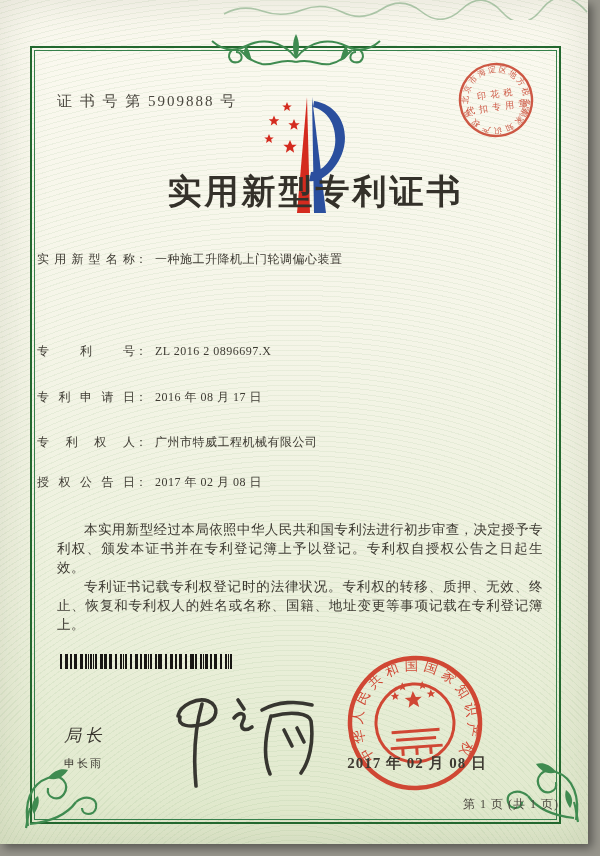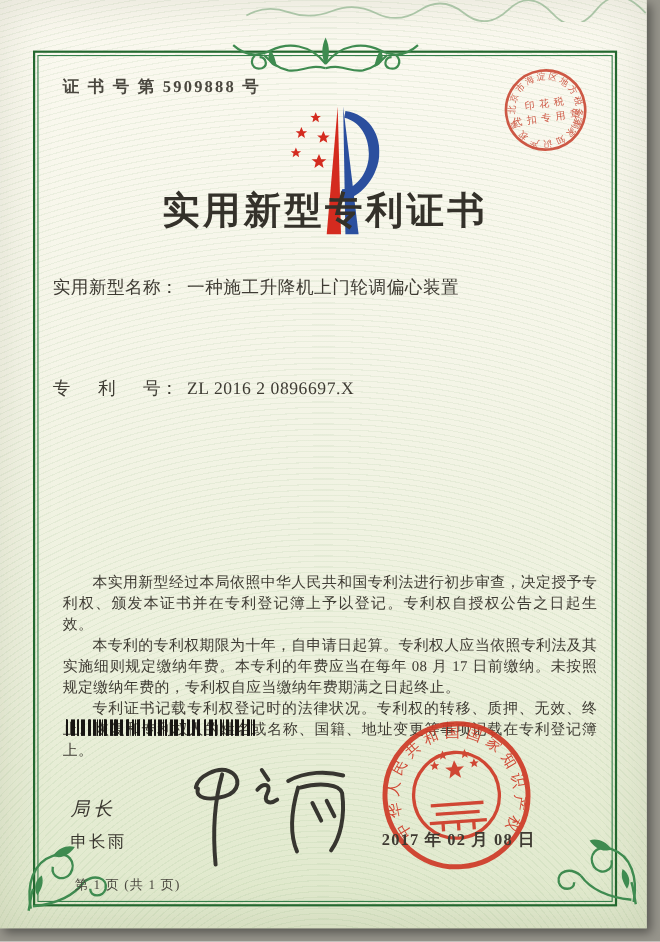--- a/index.html
+++ b/index.html
@@ -8,44 +8,44 @@
   .paper{
     position:absolute;left:0;top:0;width:588px;height:844px;
     background:
       repeating-radial-gradient(circle at 50% 118%, rgba(122,170,112,0.10) 0 1px, rgba(255,255,255,0) 1px 5px),
       linear-gradient(180deg,#fbf9f0 0%,#f5f5e8 38%,#ecf0dc 72%,#dfe8cb 100%);
     box-shadow:inset 0 0 46px rgba(140,140,115,.22), 4px 4px 9px rgba(0,0,0,.42);
   }
   .frame{position:absolute;left:30px;top:46px;width:527px;height:774px;border:2.5px solid #23682f;}
   .frame::before{content:"";position:absolute;inset:2px;border:1px solid #35804a;pointer-events:none;}
   .abs{position:absolute;}
-  .cert-no{left:25px;top:22px;font-size:15px;letter-spacing:2px;color:#4a473f;font-weight:bold;}
+  .cert-no{left:25px;top:44px;font-size:15px;letter-spacing:2px;color:#4a473f;}
   .title{left:0;top:121px;width:100%;text-align:center;font-size:34px;font-weight:bold;
-         letter-spacing:3px;color:#34312a;}
-  .f-row{position:absolute;left:16px;width:485px;font-size:16px;color:#3e3b33;white-space:nowrap;}
+         letter-spacing:3px;color:#34312a;padding-left:20px;}
+  .f-row{position:absolute;left:5px;width:485px;font-size:12px;color:#3e3b33;white-space:nowrap;}
   .f-label{display:inline-block;width:98px;text-align:justify;text-align-last:justify;
            text-justify:inter-character;vertical-align:bottom;}
   .f-colon{display:inline-block;margin:0 8px 0 0;}
   .f-value{letter-spacing:.5px;}
   .paras{left:25px;top:472px;width:486px;color:#3e3b33;}
   .paras p{margin:0;font-size:13.5px;line-height:19px;text-align:justify;text-indent:2em;
            letter-spacing:.4px;}
   .barcode{left:28px;top:606px;width:172px;height:15px;
     background:
       repeating-linear-gradient(90deg,#181613 0 2px,transparent 2px 5px),
       repeating-linear-gradient(90deg,#181613 0 1px,transparent 1px 7px),
       repeating-linear-gradient(90deg,#181613 0 1px,transparent 1px 11px);
   }
   .signer-title{left:32px;top:676px;font-size:17px;letter-spacing:4px;color:#38352e;font-style:italic;}
-  .signer-name{left:32px;top:708px;font-size:15px;letter-spacing:2px;color:#38352e;}
+  .signer-name{left:32px;top:708px;font-size:11px;letter-spacing:2px;color:#38352e;}
   .signature{left:118px;top:638px;}
   .seal{left:313px;top:605px;transform:rotate(-4deg);opacity:.92;}
   .seal-date{left:290px;top:706px;width:190px;text-align:center;font-size:15px;font-weight:600;
              letter-spacing:1px;color:#3e3a32;}
-  .footer{left:0;top:748px;width:100%;text-align:left;font-size:12px;color:#4a473f;letter-spacing:1px;margin-left:36px;}
+  .footer{left:0;top:748px;width:100%;text-align:right;font-size:12px;color:#4a473f;letter-spacing:1px;}
   .tax-stamp{left:426px;top:14px;opacity:.88;transform:rotate(-8deg);}
   .logo{left:218px;top:45px;}
   .orn-top{left:166px;top:-22px;}
   .orn-bl{left:-16px;top:688px;}
   .orn-br{left:462px;top:682px;}
   .squiggle{left:222px;top:0px;}
   svg text{font-family:"Liberation Serif","DejaVu Serif",serif;}
 </style>
 </head>
 <body>
@@ -122,24 +122,32 @@
       </svg>
 
       <div class="abs title">实用新型专利证书</div>
 
       <div class="abs f-row" style="top:203px">
         <span class="f-label">实用新型名称</span><span class="f-colon">：</span><span class="f-value">一种施工升降机上门轮调偏心装置</span>
       </div>
       <div class="abs f-row" style="top:295px">
         <span class="f-label">专利号</span><span class="f-colon">：</span><span class="f-value">ZL 2016 2 0896697.X</span>
       </div>
+      <div class="abs f-row" style="top:341px">
+        <span class="f-label">专利申请日</span><span class="f-colon">：</span><span class="f-value">2016 年 08 月 17 日</span>
+      </div>
+      <div class="abs f-row" style="top:386px">
+        <span class="f-label">专利权人</span><span class="f-colon">：</span><span class="f-value">广州市特威工程机械有限公司</span>
+      </div>
+      <div class="abs f-row" style="top:426px">
+        <span class="f-label">授权公告日</span><span class="f-colon">：</span><span class="f-value">2017 年 02 月 08 日</span>
+      </div>
 
       <div class="abs paras">
         <p>本实用新型经过本局依照中华人民共和国专利法进行初步审查，决定授予专利权、颁发本证书并在专利登记簿上予以登记。专利权自授权公告之日起生效。</p>
-        <p>本专利的专利权期限为十年，自申请日起算。专利权人应当依照专利法及其实施细则规定缴纳年费。本专利的年费应当在每年 08 月 17 日前缴纳。未按照规定缴纳年费的，专利权自应当缴纳年费期满之日起终止。</p>
         <p>专利证书记载专利权登记时的法律状况。专利权的转移、质押、无效、终止、恢复和专利权人的姓名或名称、国籍、地址变更等事项记载在专利登记簿上。</p>
       </div>
 
       <div class="abs barcode"></div>
 
       <div class="abs signer-title">局长</div>
       <div class="abs signer-name">申长雨</div>
 
       <svg class="abs signature" width="175" height="110" viewBox="0 0 175 110">
         <g stroke="#25231f" stroke-width="3.6" fill="none" stroke-linecap="round" opacity=".9">

